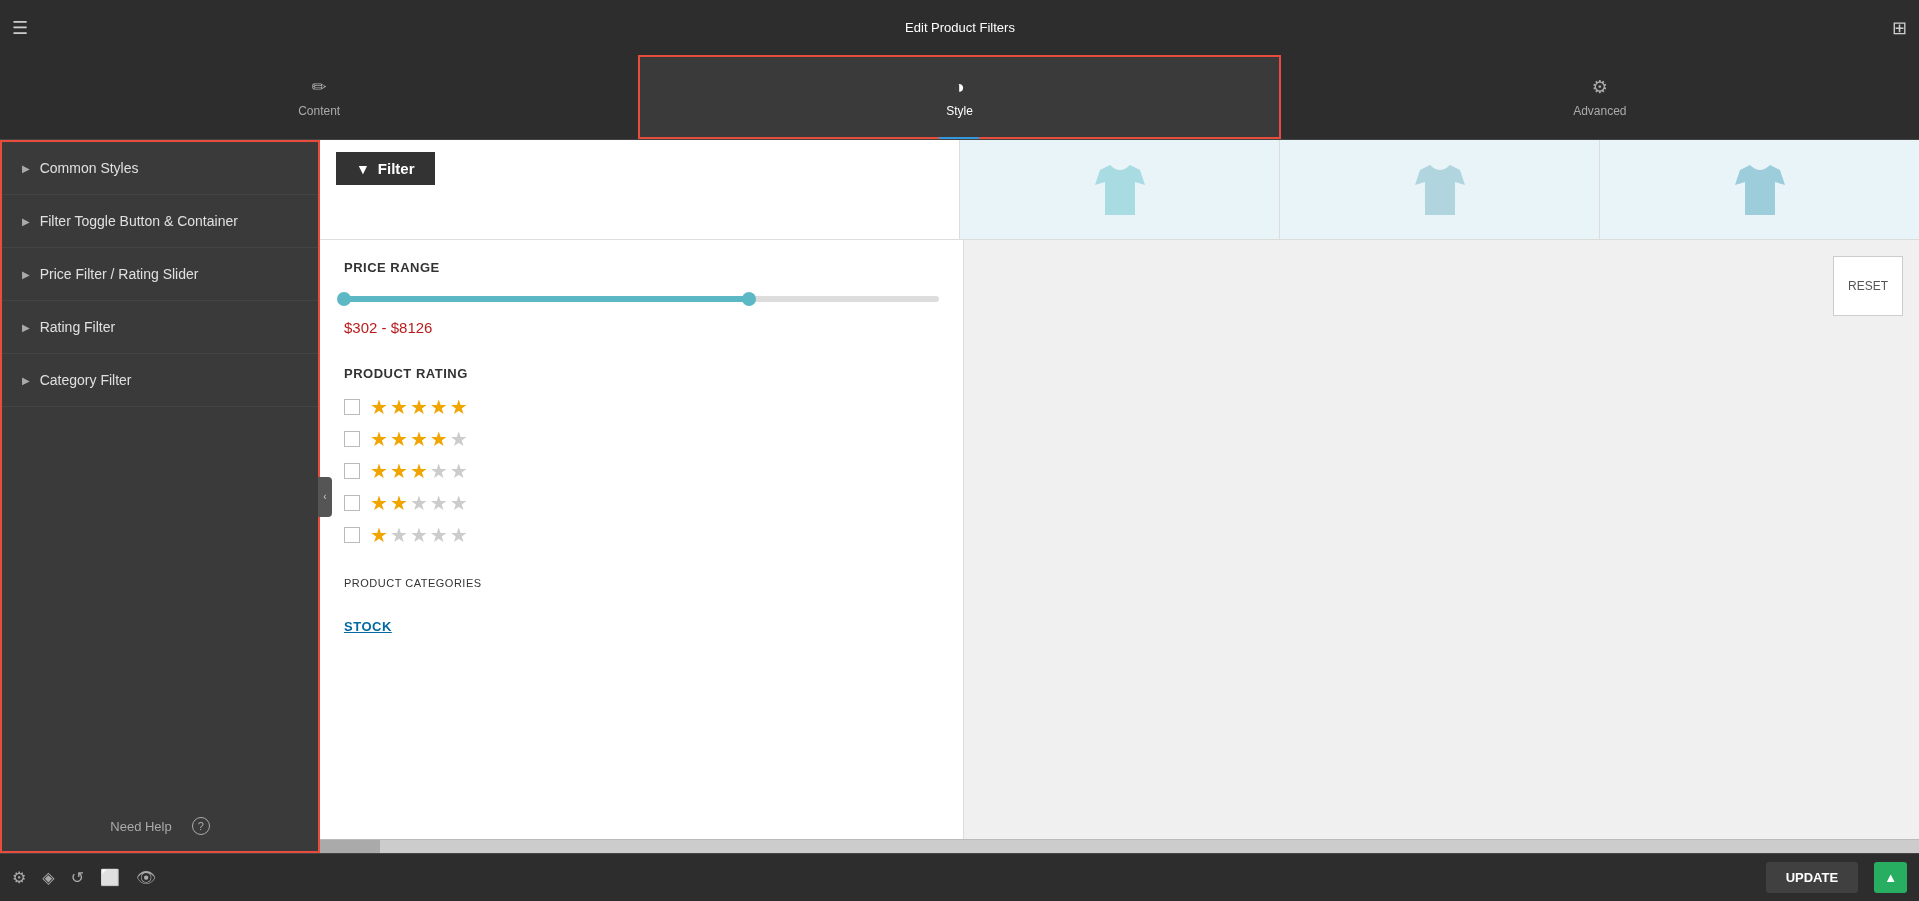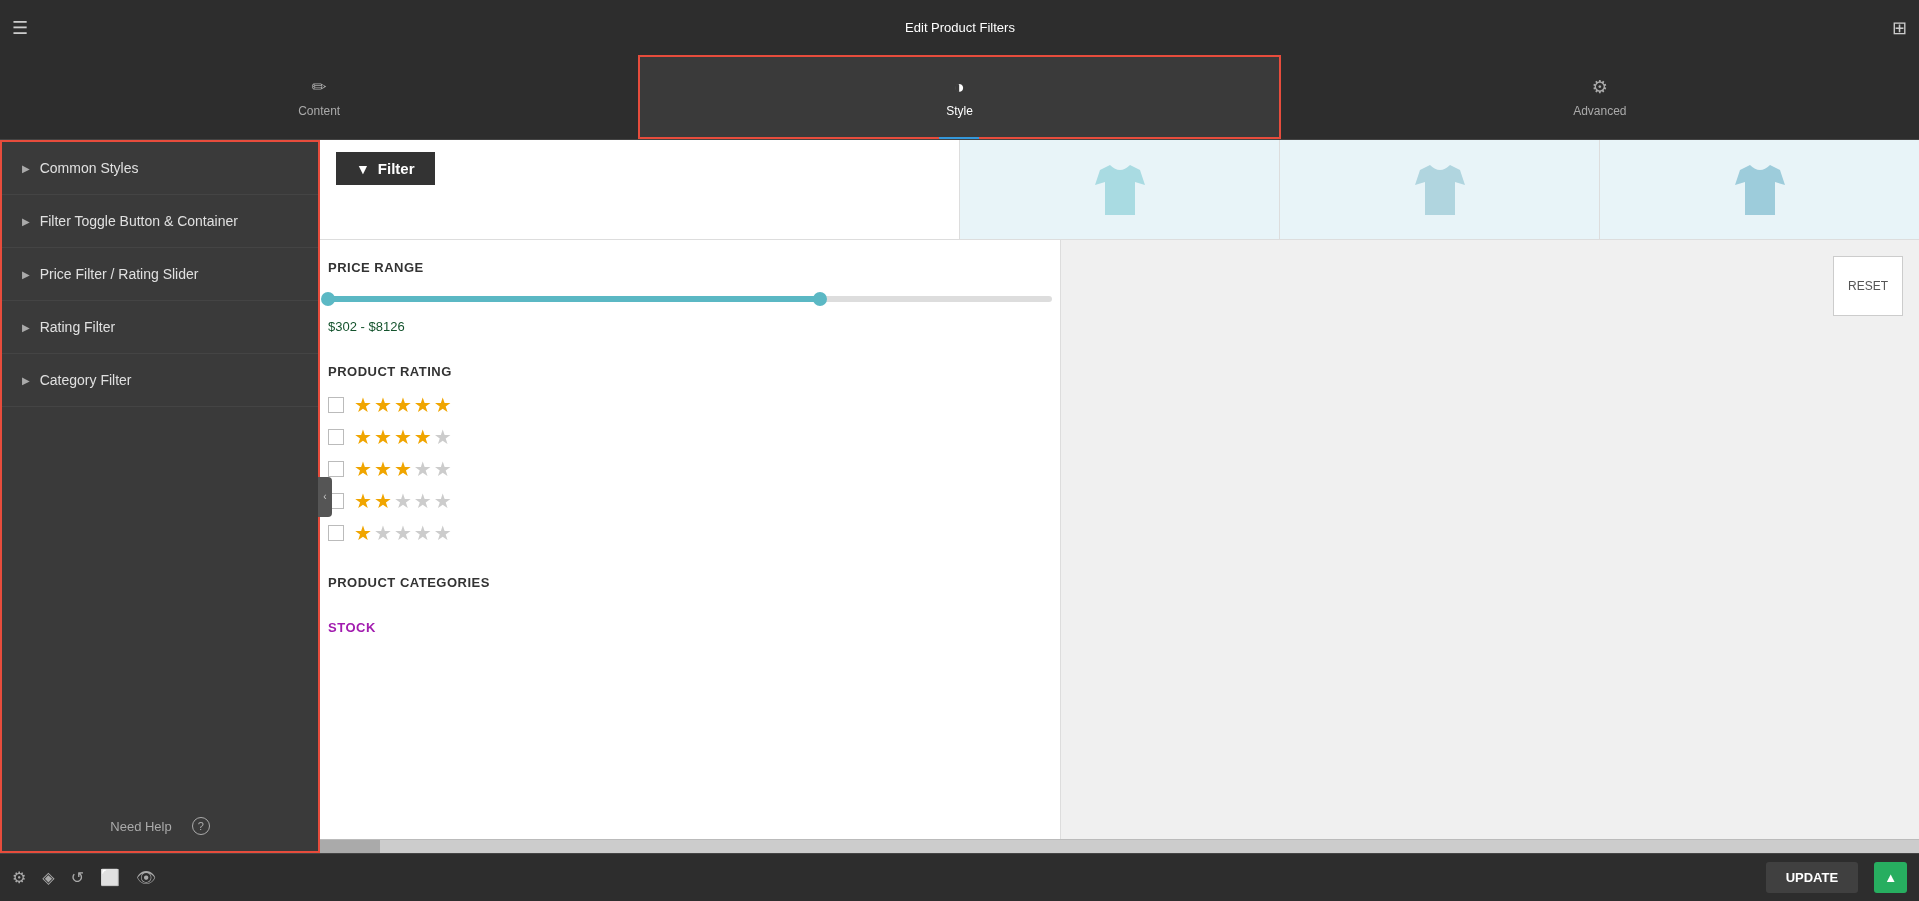--- a/index.html
+++ b/index.html
@@ -237,24 +237,24 @@
     }
 
     
     .filter-panel {
       display: flex;
       flex: 1;
       overflow: hidden;
     }
 
     .filter-content {
-      width: 741px;
+      width: 644px;
       background: #fff;
       overflow-y: auto;
-      padding: 20px 8px;
+      padding: 20px 24px;
       flex-shrink: 0;
       border-right: 1px solid #ddd;
     }
 
     .filter-section {
       margin-bottom: 30px;
     }
     .filter-section-title {
       font-size: 13px;
       font-weight: 700;
@@ -295,22 +295,22 @@
       transform: translate(-50%, -50%);
       width: 14px;
       height: 14px;
       background: #5bb8c4;
       border-radius: 50%;
       cursor: pointer;
     }
     .slider-thumb.left { left: 0%; }
     .slider-thumb.right { left: 68%; }
     .price-values {
-      font-size: 13px;
-      color: #14532d;
+      font-size: 15px;
+      color: #b91c1c;
       margin-top: 0;
     }
 
     
     .rating-row {
       display: flex;
       align-items: center;
       gap: 10px;
       margin-bottom: 8px;
     }
@@ -360,34 +360,35 @@
       left: 0;
     }
 
     
     .shirt-svg {
       width: 60px;
       height: 60px;
     }
 
     .product-categories-label {
-      font-size: 13px;
-      font-weight: 700;
+      font-size: 11px;
+      font-weight: 400;
       color: #333;
       letter-spacing: 0.5px;
       text-transform: uppercase;
       margin-bottom: 10px;
     }
 
     .stock-label {
       font-size: 13px;
       font-weight: 700;
-      color: #a21caf;
+      color: #0369a1;
       letter-spacing: 0.5px;
       text-transform: uppercase;
+      text-decoration: underline;
     }
 
     .right-content-area {
       flex: 1;
       position: relative;
       overflow: hidden;
     }
   </style>
 </head>
 <body>

